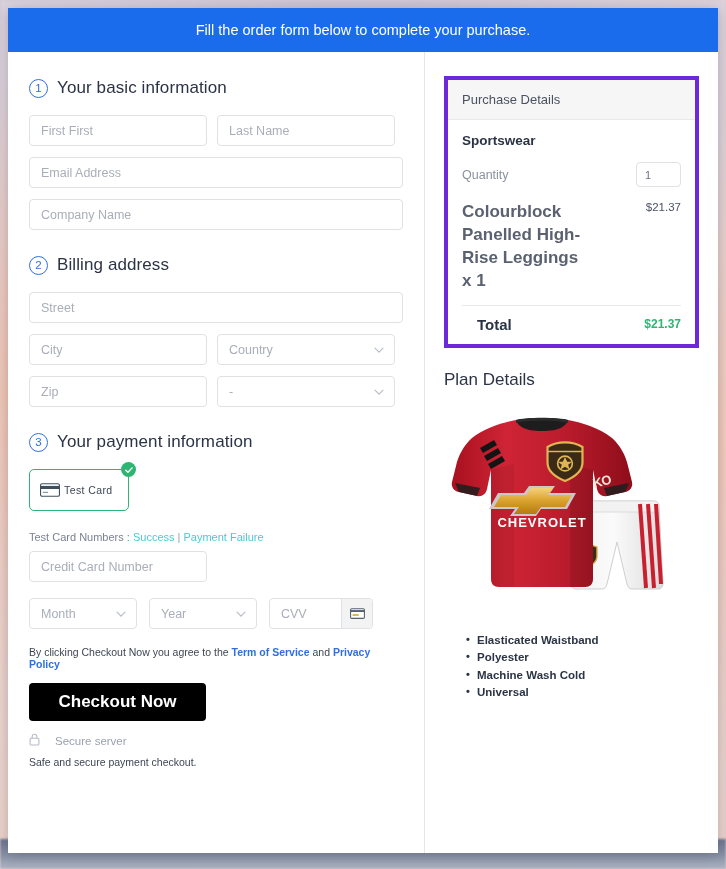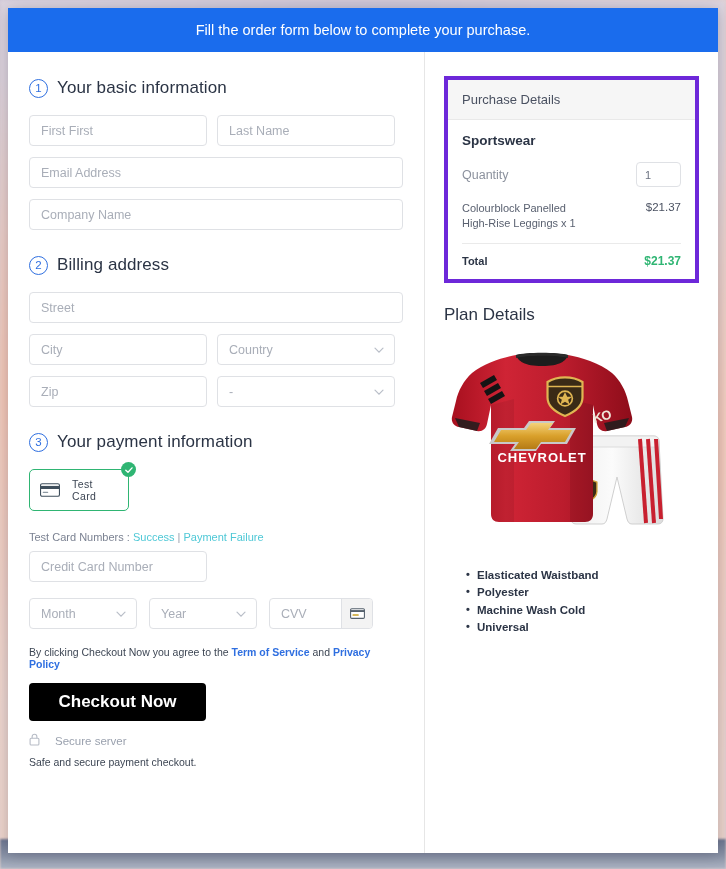--- a/index.html
+++ b/index.html
@@ -112,21 +112,21 @@
   .gap-big { height: 14px; }
 
   
   .pay-tile {
     width: 100px;
     height: 42px;
     border: 1.6px solid #2fb573;
     border-radius: 5px;
     display: flex;
     align-items: center;
-    gap: 12px;
+    gap: 4px;
     padding: 0 10px;
     position: relative;
     margin-bottom: 20px;
   }
   .pay-tile .label { font-size: 10.5px; color: #3d4654; letter-spacing: .4px; }
   .tile-check {
     position: absolute;
     right: -8px; top: -8px;
     width: 15px; height: 15px;
     border-radius: 50%;
@@ -242,28 +242,28 @@
   }
   .line-item {
     display: flex;
     justify-content: space-between;
     align-items: flex-start;
     gap: 10px;
     padding-bottom: 12px;
     border-bottom: 1px solid #eaeaea;
     margin-bottom: 10px;
   }
-  .li-name { font-size: 11px; color: #5a6170; line-height: 1.35; max-width: 130px; }
+  .li-name { font-size: 17px; color: #5a6170; line-height: 1.35; max-width: 130px; font-weight: bold; }
   .li-price { font-size: 11.5px; color: #4a5161; white-space: nowrap; }
   .total-row {
     display: flex;
     justify-content: space-between;
     align-items: center;
   }
-  .total-label { font-size: 11px; font-weight: bold; color: #2b3445; }
+  .total-label { font-size: 15px; font-weight: bold; color: #2b3445; margin-left: 15px; }
   .total-val { font-size: 12px; font-weight: bold; color: #2fb573; }
 
   .plan-title {
     font-size: 17px;
     color: #2b3445;
     margin-bottom: 14px;
   }
 
   .kit-img {
     width: 100%;

